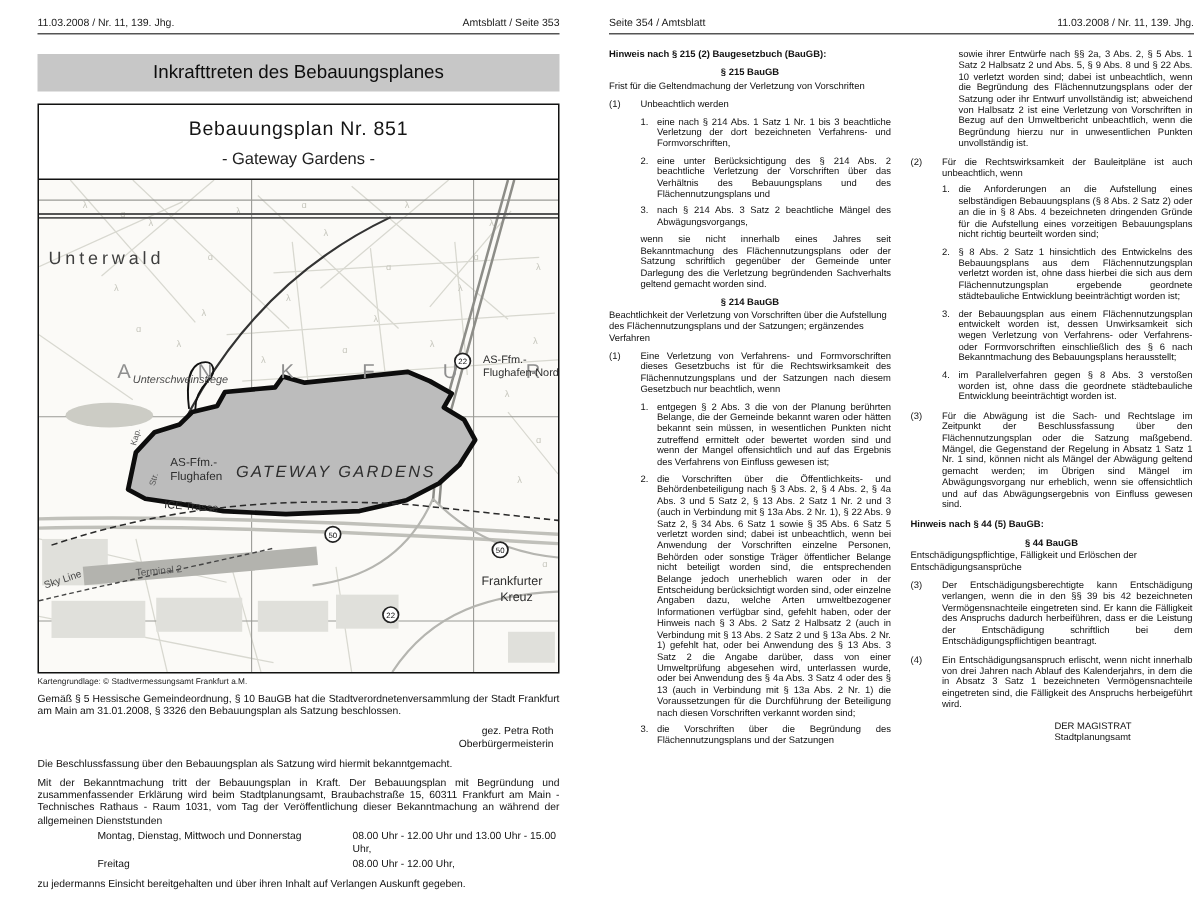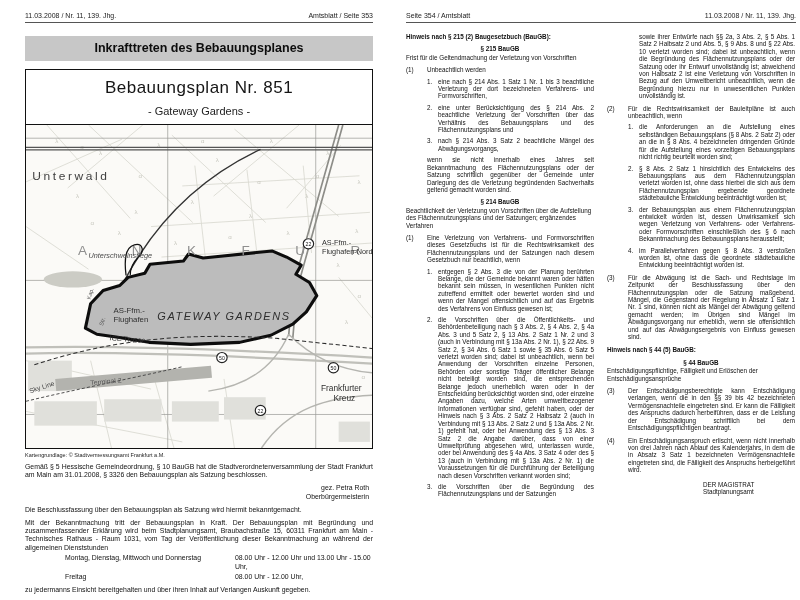--- a/index.html
+++ b/index.html
@@ -4,25 +4,25 @@
 <style>
   html,body{margin:0;padding:0}
   body{width:800px;height:600px;background:#ffffff;position:relative;overflow:hidden;
        font-family:"Liberation Sans",sans-serif;color:#111}
   .page{position:absolute;top:12px}
   #lp{left:25px;width:348px}
   #rp{left:406px;width:390px}
   .phead{display:flex;justify-content:space-between;font-size:7px;color:#222;
          border-bottom:1px solid #555;padding-bottom:3px}
   
-  .titlebar{margin-top:13px;background:#c7c7c7;text-align:center;font-weight:bold;
+  .titlebar{margin-top:13px;background:#c7c7c7;text-align:center;font-weight:normal;
             font-size:12.5px;padding:5px 0 6px;color:#0d0d0d}
   .mapbox{margin-top:8px;border:1px solid #111;height:378px;display:flex;flex-direction:column;background:#fcfbf8}
   .mapbox-title{text-align:center;border-bottom:1px solid #111;padding:8px 0 7px;background:#fff}
-  .plan-title{font-size:17px;letter-spacing:.5px;color:#151515}
+  .plan-title{font-size:13px;letter-spacing:.5px;color:#151515}
   .plan-subtitle{font-size:11px;margin-top:7px;color:#222}
   .mapbox svg{flex:1;width:100%;display:block}
   .map-credit{font-size:5.5px;margin-top:3px;color:#222}
   .lp-p{font-size:6.9px;line-height:8.4px;text-align:justify;margin:4.5px 0 0}
   .lp-sig{text-align:right;font-size:6.9px;line-height:8.4px;margin-top:5px;padding-right:4px}
   .sched{display:flex;font-size:6.9px;line-height:8.4px;margin-left:40px;margin-top:2px}
   .sched .days{width:170px;flex:none}
   
   .cols{display:flex;gap:13px;margin-top:10px}
   .col{width:188px;font-size:6.3px;line-height:7.4px;color:#111}

